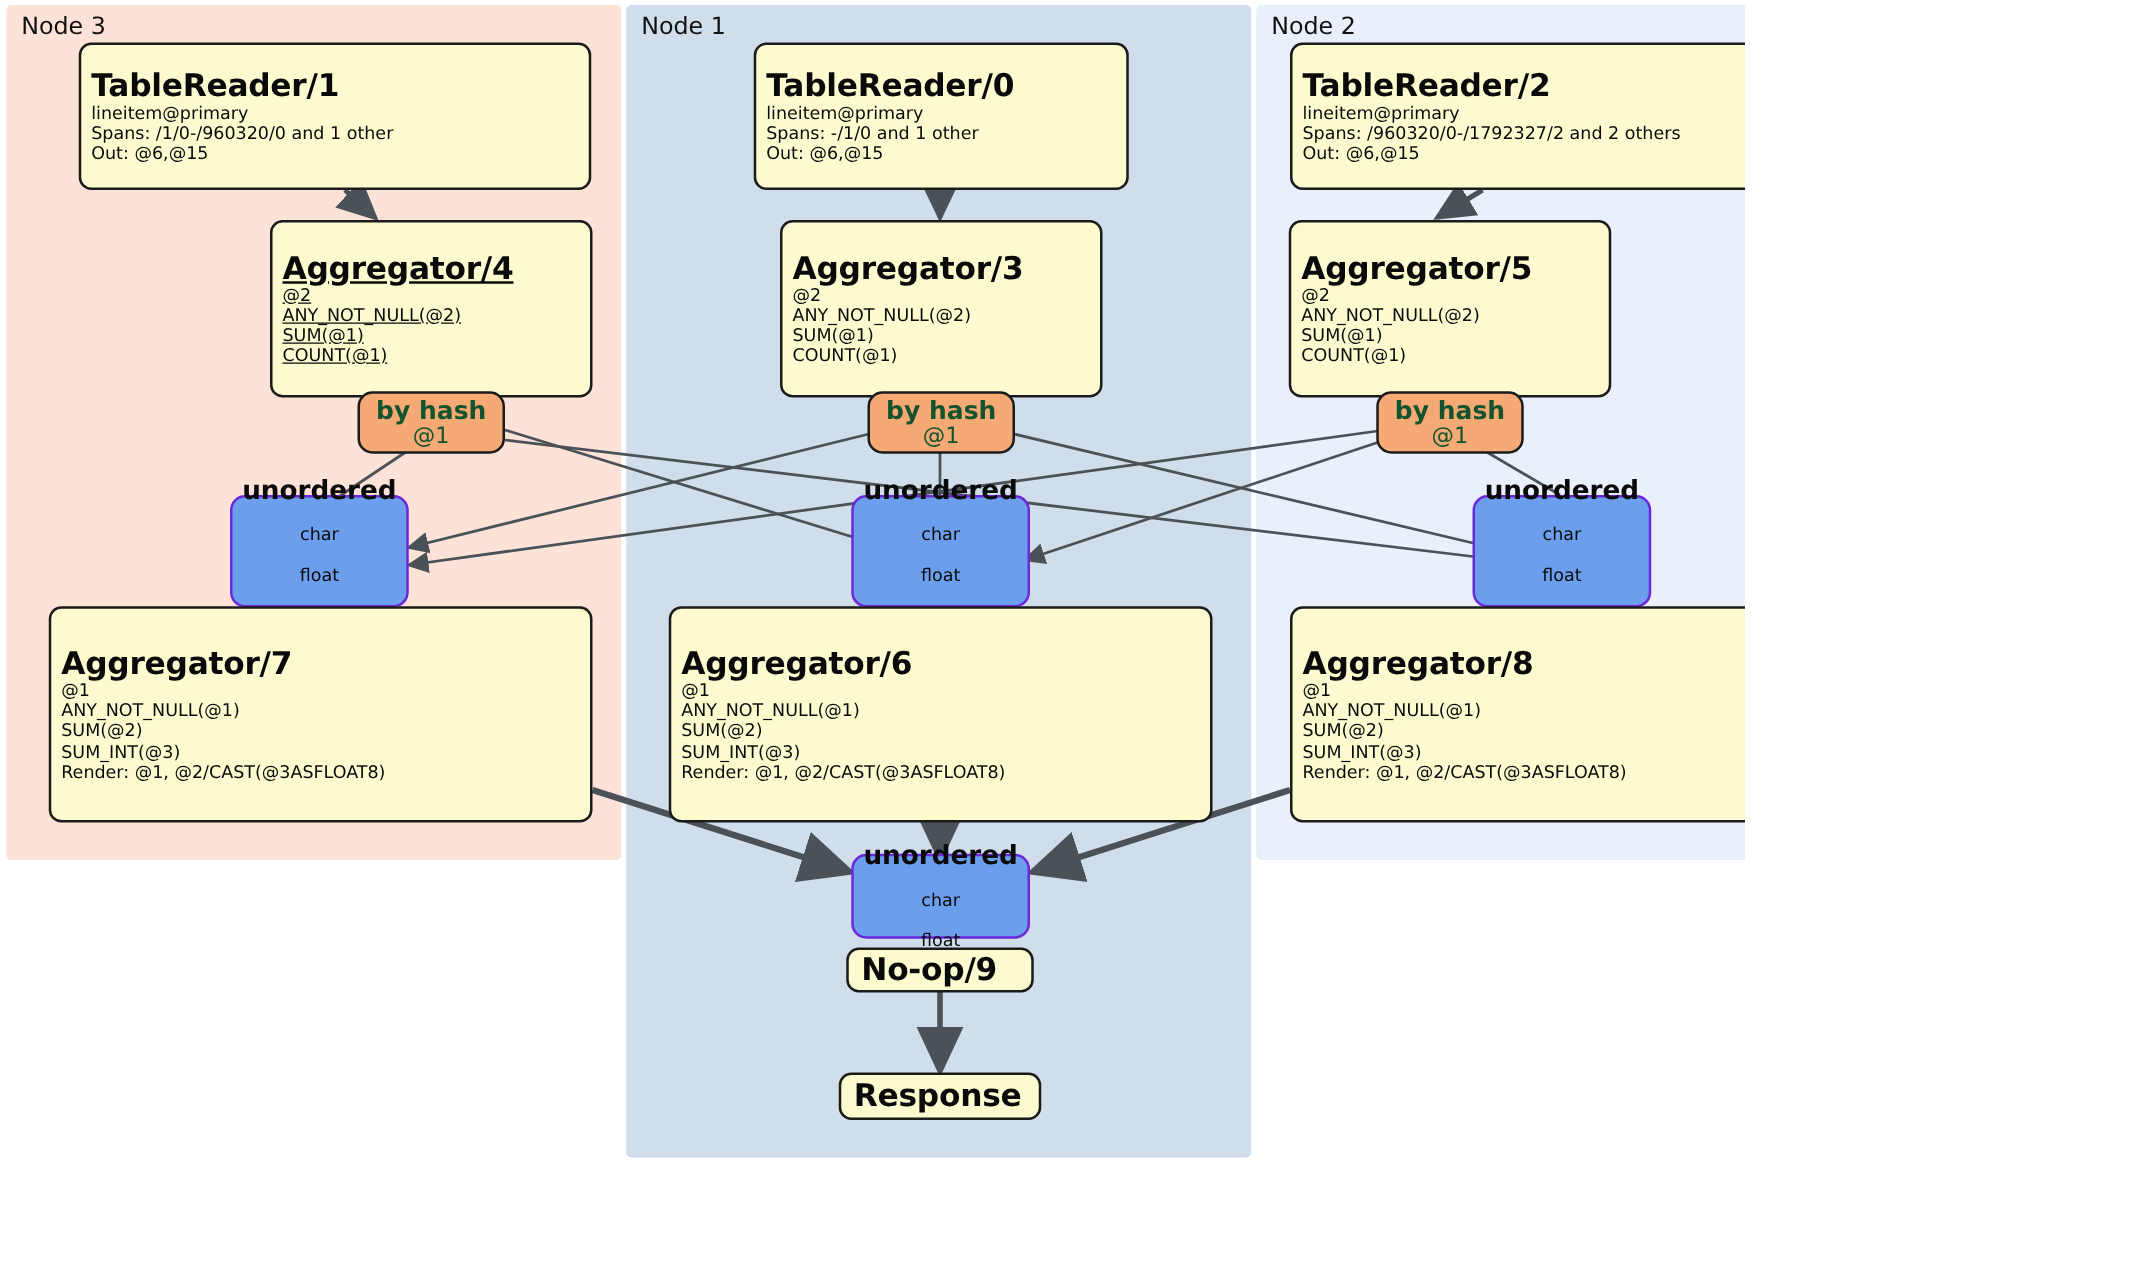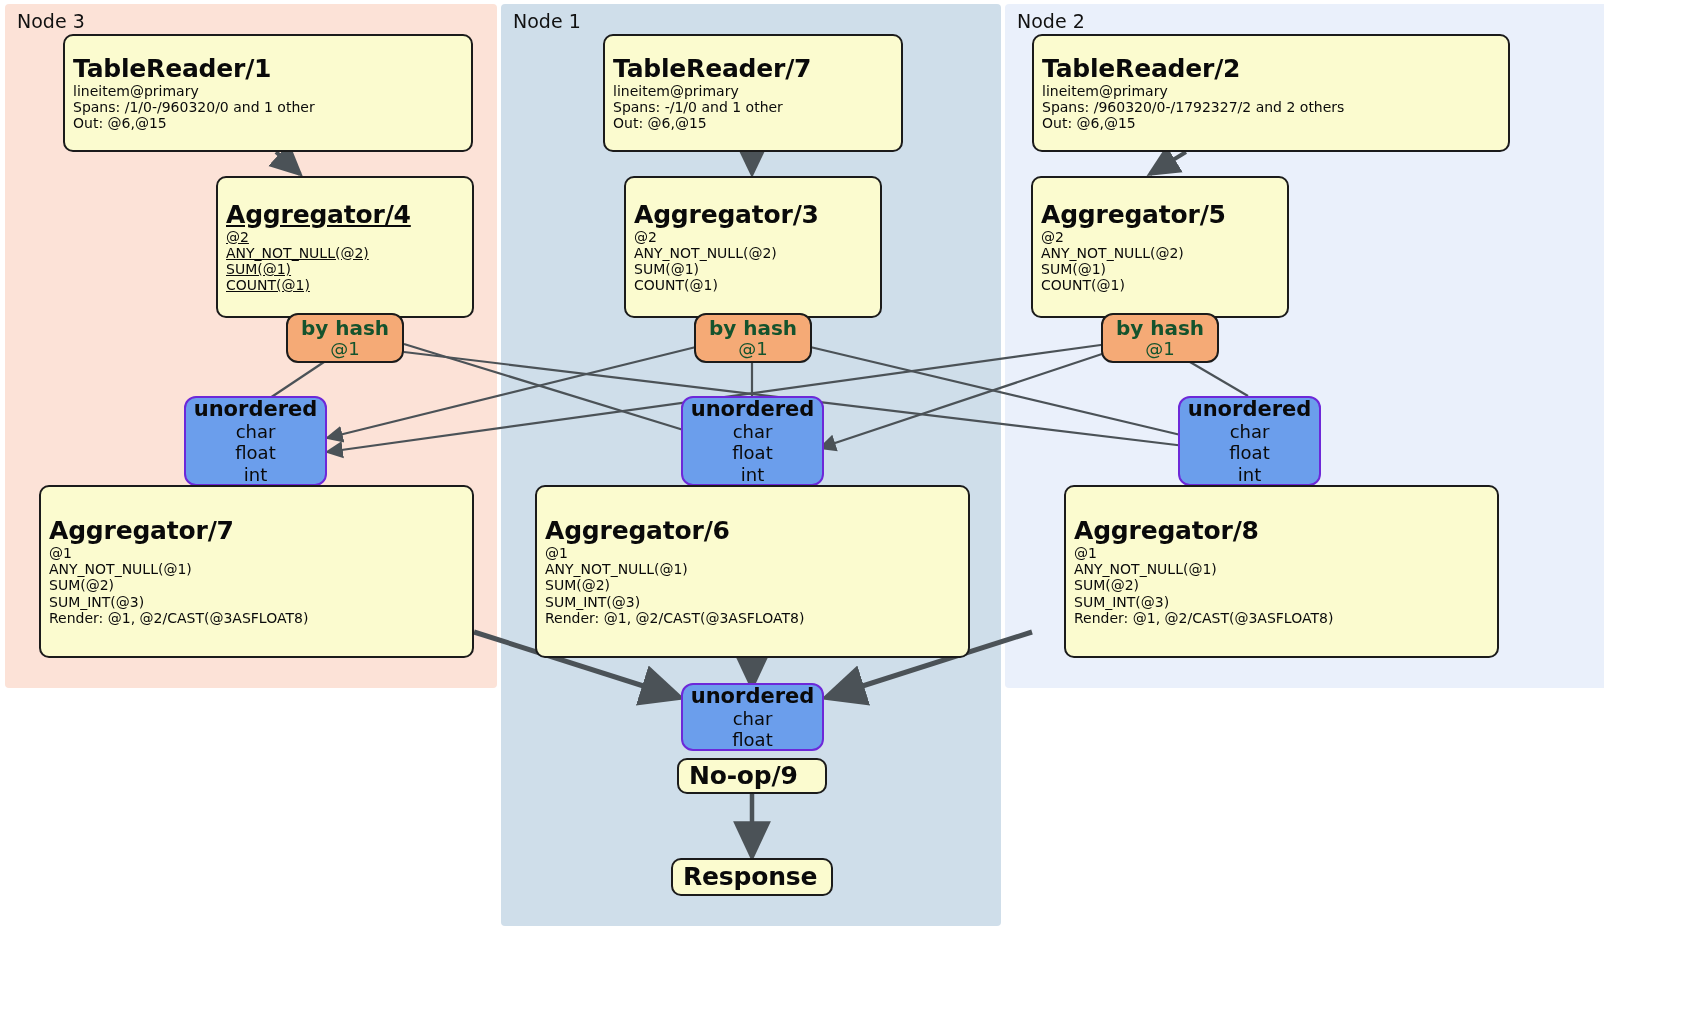--- a/index.html
+++ b/index.html
@@ -6,24 +6,25 @@
     margin: 0;
     padding: 0;
     background: #ffffff;
   }
   body {
     font-family: "DejaVu Sans", sans-serif;
     -webkit-font-smoothing: antialiased;
   }
   #canvas {
     position: relative;
-    width: 1604px;
+    width: 1348px;
     height: 1016px;
     overflow: hidden;
     background: #ffffff;
+    padding-left: 48px;
   }
   
   .panel {
     position: absolute;
     border-radius: 4px;
   }
   .panel-label {
     position: absolute;
     left: 12px;
     top: 6px;
@@ -95,22 +96,23 @@
     display: flex;
     flex-direction: column;
     justify-content: center;
   }
   .sync .title {
     font-weight: bold;
     font-size: 21px;
     line-height: 1.15;
   }
   .sync .line {
-    font-size: 18px;
+    font-size: 14px;
     line-height: 1.18;
+    margin-top: 16px;
   }
   svg.edges {
     position: absolute;
     left: 0;
     top: 0;
     width: 1706px;
     height: 1016px;
     pointer-events: none;
   }
 </style>
@@ -174,21 +176,21 @@
   </svg>
 
   <div class="box" style="left:63px; top:34px; width:410px; height:118px;">
     <div class="title">TableReader/1</div>
     <div class="line">lineitem@primary</div>
     <div class="line">Spans: /1/0-/960320/0 and 1 other</div>
     <div class="line">Out: @6,@15</div>
   </div>
 
   <div class="box" style="left:603px; top:34px; width:300px; height:118px;">
-    <div class="title">TableReader/7</div>
+    <div class="title">TableReader/0</div>
     <div class="line">lineitem@primary</div>
     <div class="line">Spans: -/1/0 and 1 other</div>
     <div class="line">Out: @6,@15</div>
   </div>
 
   <div class="box" style="left:1032px; top:34px; width:478px; height:118px;">
     <div class="title">TableReader/2</div>
     <div class="line">lineitem@primary</div>
     <div class="line">Spans: /960320/0-/1792327/2 and 2 others</div>
     <div class="line">Out: @6,@15</div>
@@ -265,21 +267,21 @@
 
   <div class="box" style="left:535px; top:485px; width:435px; height:173px;">
     <div class="title">Aggregator/6</div>
     <div class="line">@1</div>
     <div class="line">ANY_NOT_NULL(@1)</div>
     <div class="line">SUM(@2)</div>
     <div class="line">SUM_INT(@3)</div>
     <div class="line">Render: @1, @2/CAST(@3ASFLOAT8)</div>
   </div>
 
-  <div class="box" style="left:1064px; top:485px; width:435px; height:173px;">
+  <div class="box" style="left:1032px; top:485px; width:435px; height:173px;">
     <div class="title">Aggregator/8</div>
     <div class="line">@1</div>
     <div class="line">ANY_NOT_NULL(@1)</div>
     <div class="line">SUM(@2)</div>
     <div class="line">SUM_INT(@3)</div>
     <div class="line">Render: @1, @2/CAST(@3ASFLOAT8)</div>
   </div>
 
   <div class="sync" style="left:681px; top:683px; width:143px; height:68px;">
     <div class="title">unordered</div>

